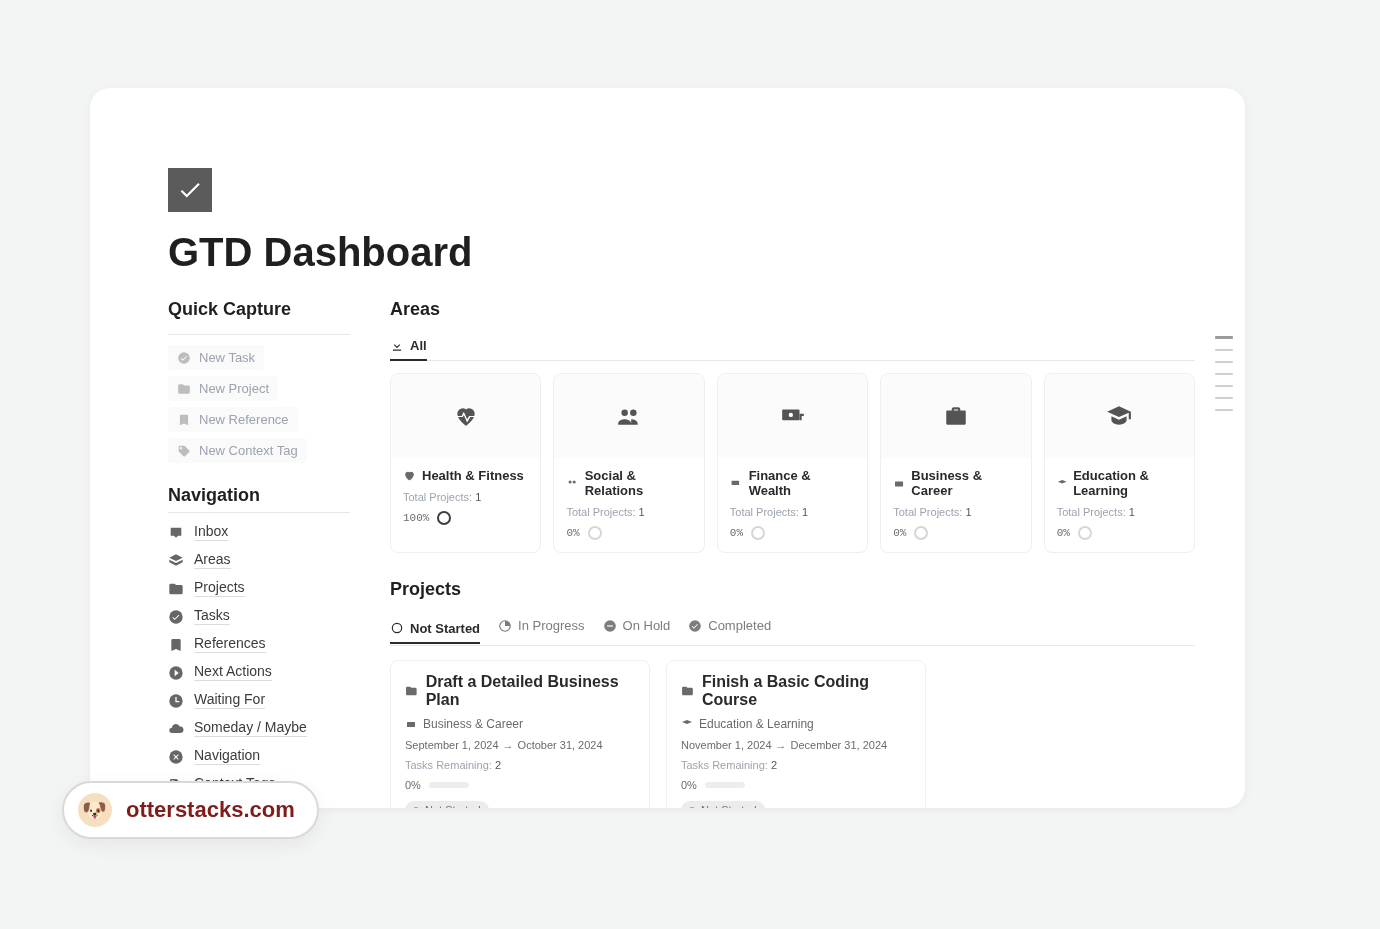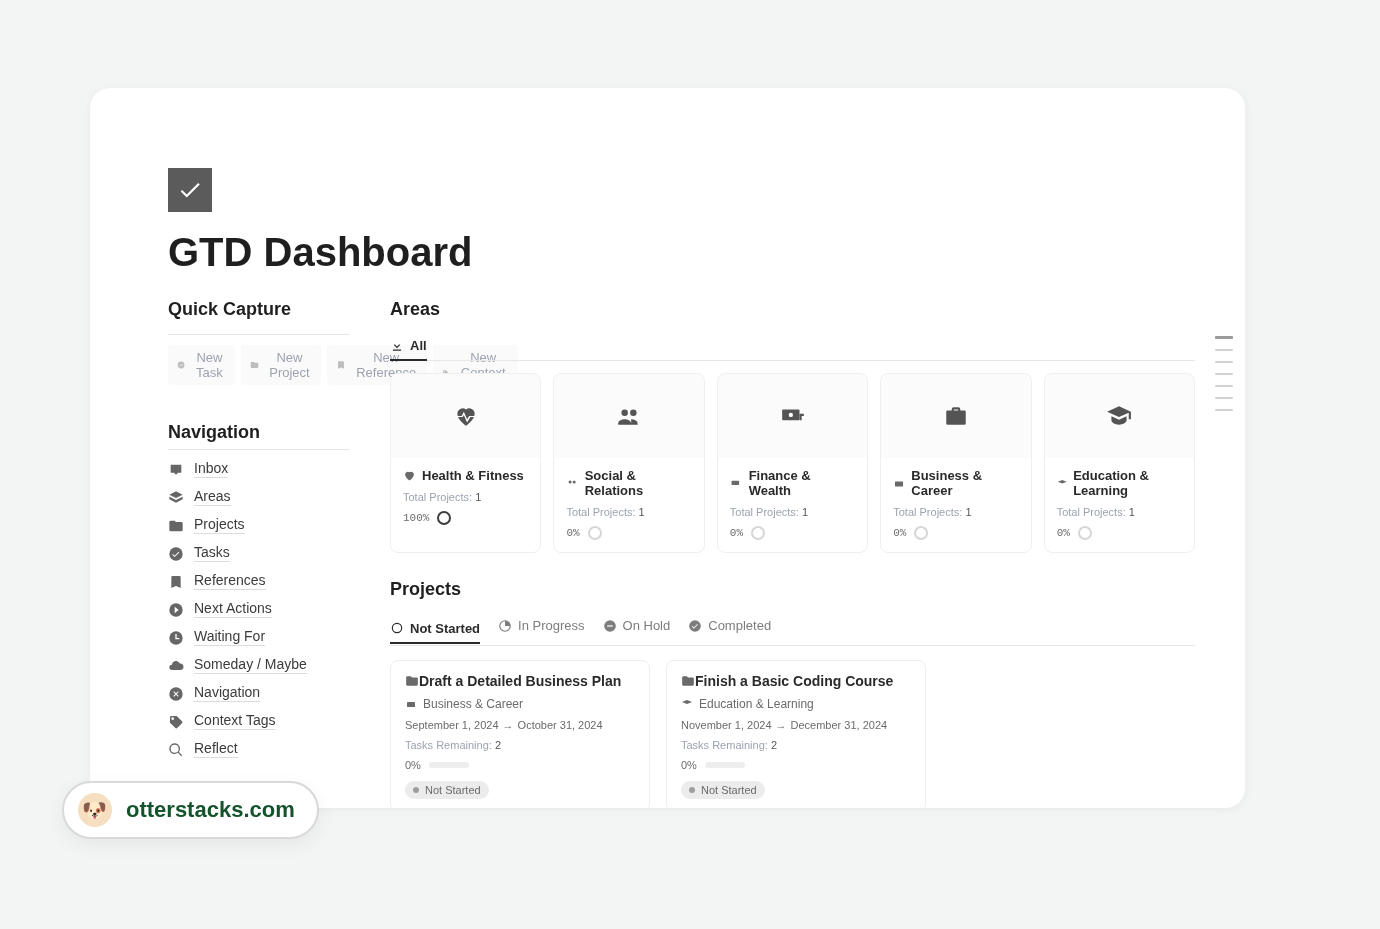--- a/index.html
+++ b/index.html
@@ -54,21 +54,21 @@
   }
   .cols{display:flex;gap:40px;}
   .sidebar{width:182px;flex:0 0 182px;}
   .main{flex:1;min-width:0;}
   .section-title{
     font-size:18px;font-weight:700;color:var(--header);
     margin:0 0 8px 0;
     padding-bottom:6px;
   }
   .hr{height:1px;background:var(--border);margin:6px 0 10px 0;}
-  .qc-list{display:flex;flex-direction:row;gap:6px;align-items:flex-start;}
+  .qc-list{display:flex;flex-direction:column;gap:6px;align-items:flex-start;}
   .qc-item{
     display:inline-flex;align-items:center;gap:8px;
     font-size:13px;color:var(--muted);
     background:#fafafa;border:1px solid transparent;
     padding:4px 8px;border-radius:4px;
     cursor:pointer;
   }
   .qc-item svg{width:14px;height:14px;fill:#bdbdbd}
   .nav-title{font-size:18px;font-weight:700;color:var(--header);margin:22px 0 6px;}
   .nav-list{display:flex;flex-direction:column;gap:10px;margin-top:8px;}
@@ -103,21 +103,21 @@
   .area-progress{display:flex;align-items:center;gap:8px;margin-top:8px;font-family:Liberation Mono, monospace;}
   .area-progress .pct{font-size:11px;color:#6b6b6b;}
   .ring{width:14px;height:14px;border-radius:50%;border:2px solid #d6d6d6;}
   .ring.full{border-color:#3e3e3e;}
   .projects{margin-top:26px;}
   .proj-grid{display:flex;gap:16px;margin-top:14px;}
   .proj-card{
     width:260px;border:1px solid var(--border2);border-radius:8px;background:#fff;
     padding:12px 14px 12px;
   }
-  .proj-title{display:flex;align-items:center;font-size:14px;font-weight:600;color:#2a2a2a;}
+  .proj-title{display:flex;align-items:center;gap:8px;font-size:16px;font-weight:600;color:#2a2a2a;}
   .proj-title svg{width:14px;height:14px;fill:#6a6a6a}
   .proj-area{display:flex;align-items:center;gap:6px;font-size:12px;color:#6b6b6b;margin-top:8px;}
   .proj-area svg{width:12px;height:12px;fill:#6a6a6a}
   .proj-dates{font-size:11px;color:#6b6b6b;margin-top:8px;}
   .proj-dates .arrow{margin:0 4px;}
   .proj-remain{font-size:11px;color:var(--muted);margin-top:8px;}
   .proj-remain .val{color:#555;}
   .proj-progress{display:flex;align-items:center;gap:8px;margin-top:8px;}
   .proj-progress .pct{font-size:11px;color:#6b6b6b;}
   .bar{width:40px;height:6px;border-radius:4px;background:#ededed;}
@@ -142,21 +142,21 @@
     background:#fff; border:2px solid #d9d9d9; border-radius:999px;
     padding:10px 22px 10px 14px;
     display:flex; align-items:center; gap:14px;
     box-shadow:0 6px 20px rgba(0,0,0,.06);
   }
   .brand-pill .avatar{
     width:34px;height:34px;border-radius:50%;
     background:#f5dfc0;display:flex;align-items:center;justify-content:center;
     font-size:20px;
   }
-  .brand-pill .txt{font-size:22px;font-weight:700;color:#14532d;}
+  .brand-pill .txt{font-size:22px;font-weight:700;color:#7f1d1d;}
 </style>
 </head>
 <body>
 <div class="stage">
 
   <div class="window">
     <div class="content">
       <div class="check-badge">
         <svg viewBox="0 0 24 24">
             <path d="M9 16.2 4.8 12l-1.4 1.4L9 19 21 7l-1.4-1.4z"></path>

